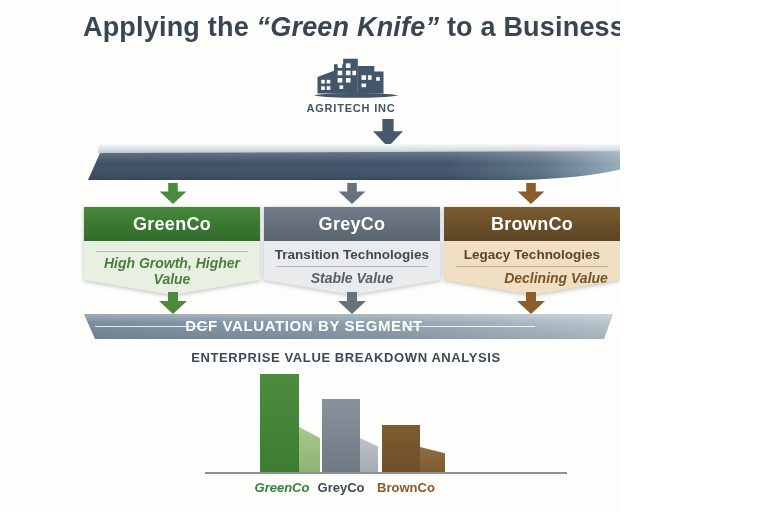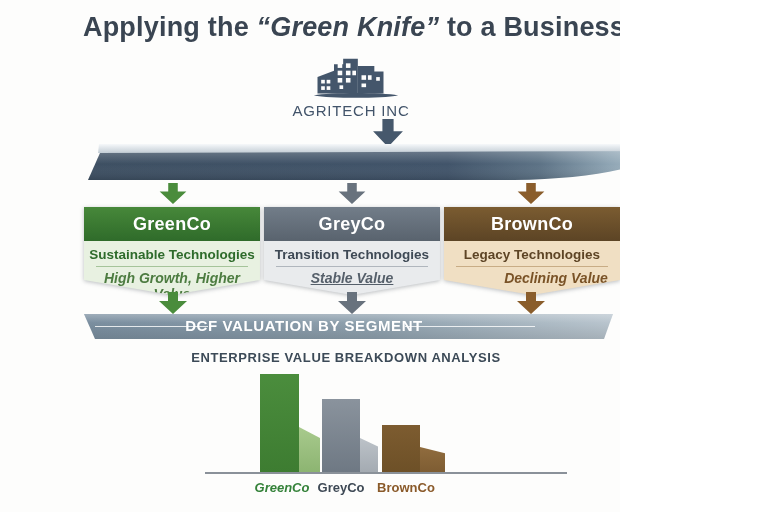--- a/index.html
+++ b/index.html
@@ -13,21 +13,21 @@
   .title{
     left:0;top:12px;width:708px;text-align:center;
     font-size:27px;font-weight:600;color:#3a4552;letter-spacing:.2px;
   }
   .title .em{font-style:italic;}
 
   
   .building-svg{left:312px;top:55px;width:88px;height:46px;}
   .company-name{
     left:231px;top:102px;width:240px;text-align:center;
-    font-size:15px;font-weight:normal;color:#42546a;letter-spacing:.8px;
+    font-size:11px;font-weight:bold;color:#42546a;letter-spacing:.8px;
   }
 
   
   .arrow svg{display:block;}
   .arrow-main{left:371px;top:119px;width:34px;height:28px;}
   .arrows-row1 .arrow{top:183px;width:30px;height:21px;}
   .arrows-row2 .arrow{top:292px;width:30px;height:22px;}
   .a-green{fill:#4a8c3c;} .a-grey{fill:#68727d;} .a-brown{fill:#8a5d2b;} .a-slate{fill:#46586c;}
 
   
@@ -49,21 +49,21 @@
     clip-path:polygon(0 0,100% 0,100% 72%,50% 100%,0 72%);
   }
   .seg-cat{font-size:13.5px;font-weight:bold;}
   .seg-div{height:1px;width:86%;margin:4px auto 3px auto;}
   .seg-note{font-size:14px;font-style:italic;font-weight:bold;}
   .head-green{background:linear-gradient(180deg,#47883a,#2f6b2a);}
   .head-grey{background:linear-gradient(180deg,#727d89,#59636e);}
   .head-brown{background:linear-gradient(180deg,#7b5c31,#5c4425);}
   .body-green{background:#e8f1e1;} .body-grey{background:#e9ebed;} .body-brown{background:#f0dfc3;text-align:center;}
   .t-green{color:#2e6b2b;} .t-grey{color:#3e4955;} .t-brown{color:#5d4425;}
-  .n-green{color:#4d7c41;} .n-grey{color:#555f6a;text-decoration:underline;} .n-brown{color:#7a5327;padding-left:48px;}
+  .n-green{color:#4d7c41;} .n-grey{color:#555f6a;} .n-brown{color:#7a5327;padding-left:48px;}
   .d-green{background:#a5c49a;} .d-grey{background:#b0b6bd;} .d-brown{background:#c8ac85;}
 
   
   .dcf{
     left:84px;top:314px;width:529px;height:25px;
     clip-path:polygon(0 0,100% 0,calc(100% - 9px) 100%,11px 100%);
     background:
       linear-gradient(180deg,rgba(255,255,255,.28),rgba(255,255,255,0) 35%,rgba(0,0,0,.10)),
       linear-gradient(90deg,#7a8e9f,#8fa1ae 55%,#b9c5ce);
   }
@@ -183,21 +183,20 @@
       <svg viewBox="0 0 30 22" width="30" height="21">
           <path class="a-brown" d="M10,0 H20 V9 H29 L15,22 L1,9 H10 Z"></path>
         </svg>
     </div>
   </div>
 
   <div class="abs boxes">
     <div class="seg-box">
       <div class="seg-head head-green">GreenCo</div>
       <div class="seg-body body-green">
-        <div class="seg-cat t-green">Sustainable Technologies</div>
         <div class="seg-div d-green"></div>
         <div class="seg-note n-green">High Growth, Higher Value</div>
       </div>
     </div>
     <div class="seg-box">
       <div class="seg-head head-grey">GreyCo</div>
       <div class="seg-body body-grey">
         <div class="seg-cat t-grey">Transition Technologies</div>
         <div class="seg-div d-grey"></div>
         <div class="seg-note n-grey">Stable Value</div>

